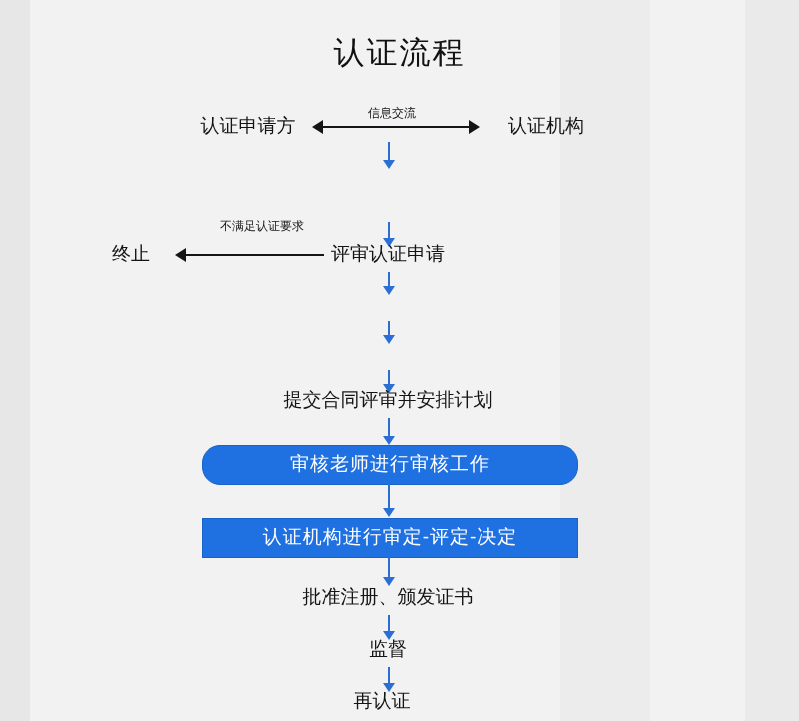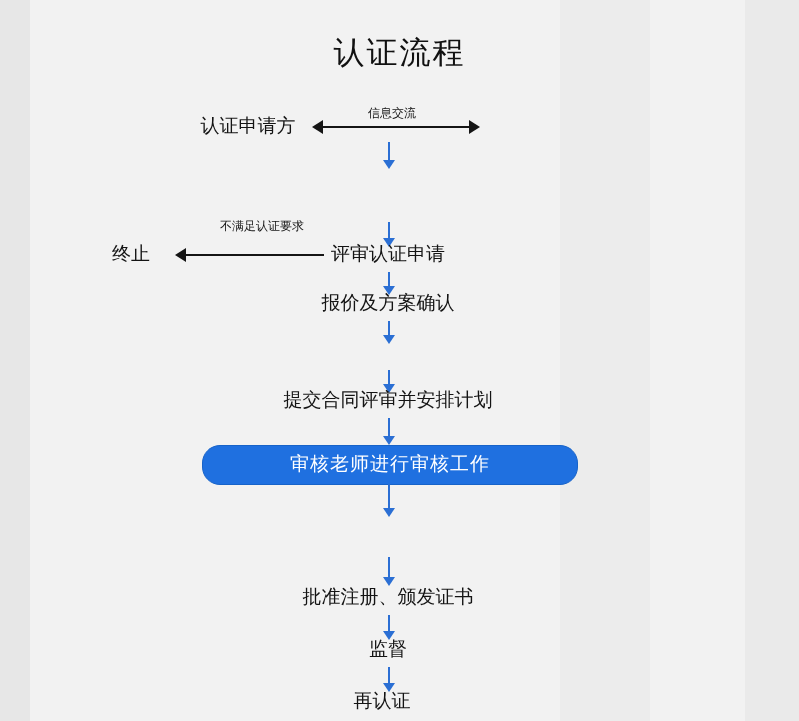--- a/index.html
+++ b/index.html
@@ -124,57 +124,58 @@
   <div class="title">认证流程</div>
 
   <div class="node" style="top:113px; left:176px; width:144px;">认证申请方</div>
 
   <div class="small-label" style="top:105px; left:346px; width:92px; text-align:center;">信息交流</div>
 
   <div class="hline" style="top:126px; left:323px; width:147px;"></div>
   <div class="harrow-left" style="top:120px; left:312px;"></div>
   <div class="harrow-right" style="top:120px; left:469px;"></div>
 
+  <div class="node" style="top:113px; left:474px; width:144px;">认证机构</div>
 
   <div class="vline" style="top:142px; left:388px; height:20px;"></div>
   <div class="varrow" style="top:160px; left:383px;"></div>
 
 
   <div class="vline" style="top:222px; left:388px; height:18px;"></div>
   <div class="varrow" style="top:238px; left:383px;"></div>
 
   <div class="small-label" style="top:218px; left:188px; width:148px; text-align:center;">不满足认证要求</div>
   <div class="hline" style="top:254px; left:186px; width:138px;"></div>
   <div class="harrow-left" style="top:248px; left:175px;"></div>
   <div class="node" style="top:241px; left:95px; width:72px;">终止</div>
 
   <div class="node" style="top:241px; left:268px; width:240px;">评审认证申请</div>
 
   <div class="vline" style="top:272px; left:388px; height:16px;"></div>
   <div class="varrow" style="top:286px; left:383px;"></div>
 
-  <div class="node" style="top:290px; left:268px; width:240px;">报价及方案确认</div>
 
   <div class="vline" style="top:321px; left:388px; height:16px;"></div>
   <div class="varrow" style="top:335px; left:383px;"></div>
 
 
   <div class="vline" style="top:370px; left:388px; height:16px;"></div>
   <div class="varrow" style="top:384px; left:383px;"></div>
 
   <div class="node" style="top:387px; left:238px; width:300px;">提交合同评审并安排计划</div>
 
   <div class="vline" style="top:418px; left:388px; height:20px;"></div>
   <div class="varrow" style="top:436px; left:383px;"></div>
 
   <div class="bluebox" style="top:445px; left:202px; width:374px; height:38px;border-radius:18px;">审核老师进行审核工作</div>
 
   <div class="vline" style="top:484px; left:388px; height:26px;"></div>
   <div class="varrow" style="top:508px; left:383px;"></div>
 
+  <div class="bluebox" style="top:518px; left:202px; width:374px; height:38px;">认证机构进行审定-评定-决定</div>
 
   <div class="vline" style="top:557px; left:388px; height:22px;"></div>
   <div class="varrow" style="top:577px; left:383px;"></div>
 
   <div class="node" style="top:584px; left:248px; width:280px;">批准注册、颁发证书</div>
 
   <div class="vline" style="top:615px; left:388px; height:18px;"></div>
   <div class="varrow" style="top:631px; left:383px;"></div>
 
   <div class="node" style="top:636px; left:318px; width:140px;">监督</div>

